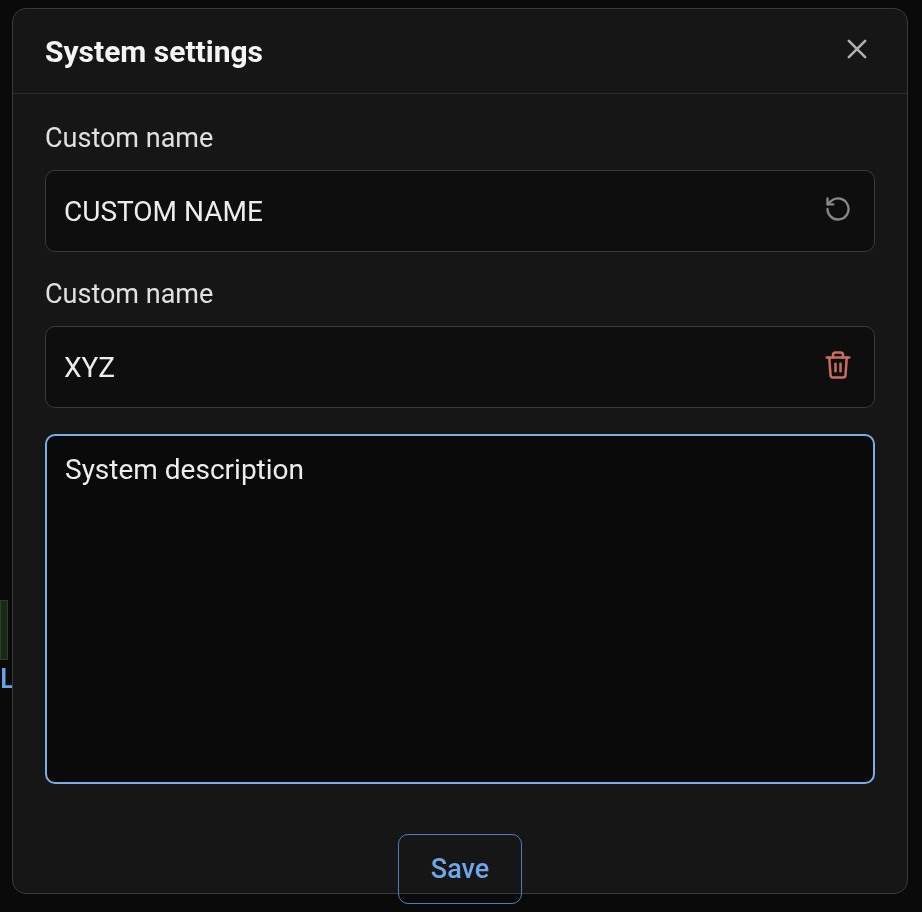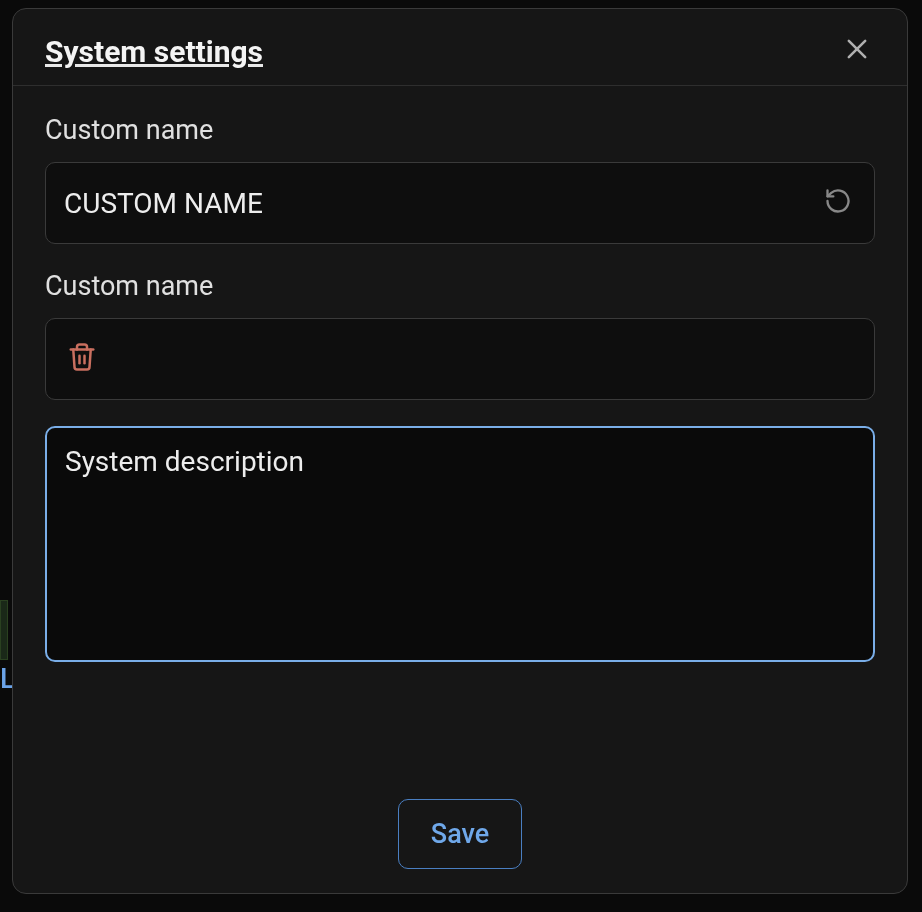--- a/index.html
+++ b/index.html
@@ -50,23 +50,22 @@
       border: 1px solid #3a3a3a;
       border-radius: 14px;
       display: flex;
       flex-direction: column;
     }
     
     .modal-header {
       display: flex;
       align-items: flex-end;
       justify-content: space-between;
-      padding: 24px 32px 16px 32px;
+      padding: 24px 32px 24px 32px;
       border-bottom: 1px solid #2e2e2e;
-      text-decoration: underline;
     }
     
     .modal-title {
       font-size: 30px;
       font-weight: 700;
       color: #f4f4f4;
     }
     
     .close-button {
       width: 36px;
@@ -149,21 +148,21 @@
     
     .delete-icon svg {
       width: 30px;
       height: 30px;
     }
     
     .textarea-wrapper {
       background: #0a0a0a;
       border: 2px solid #7aaee8;
       border-radius: 10px;
-      height: 236px;
+      height: 350px;
       padding: 14px 18px;
     }
     
     .textarea-input {
       width: 100%;
       height: 100%;
       background: transparent;
       border: none;
       outline: none;
       resize: none;
@@ -225,20 +224,21 @@
               <polyline points="3 3 3 8 8 8"></polyline>
             </svg>
           </span>
         </div>
       </div>
     </div>
 
     <div class="field-group">
       <label class="field-label">Custom name</label>
       <div class="input-wrapper">
+        <input type="text" class="text-input" value="XYZ" style="">
         <div class="input-icon-button delete-icon">
           <span>
             <svg viewBox="0 0 24 24" fill="none" stroke="currentColor" stroke-width="2" stroke-linecap="round" stroke-linejoin="round">
               <polyline points="3 6 5 6 21 6"></polyline>
               <path d="M19 6l-1 14a2 2 0 0 1-2 2H8a2 2 0 0 1-2-2L5 6"></path>
               <path d="M8 6V4a2 2 0 0 1 2-2h4a2 2 0 0 1 2 2v2"></path>
               <line x1="10" y1="11" x2="10" y2="17"></line>
               <line x1="14" y1="11" x2="14" y2="17"></line>
             </svg>
           </span>

